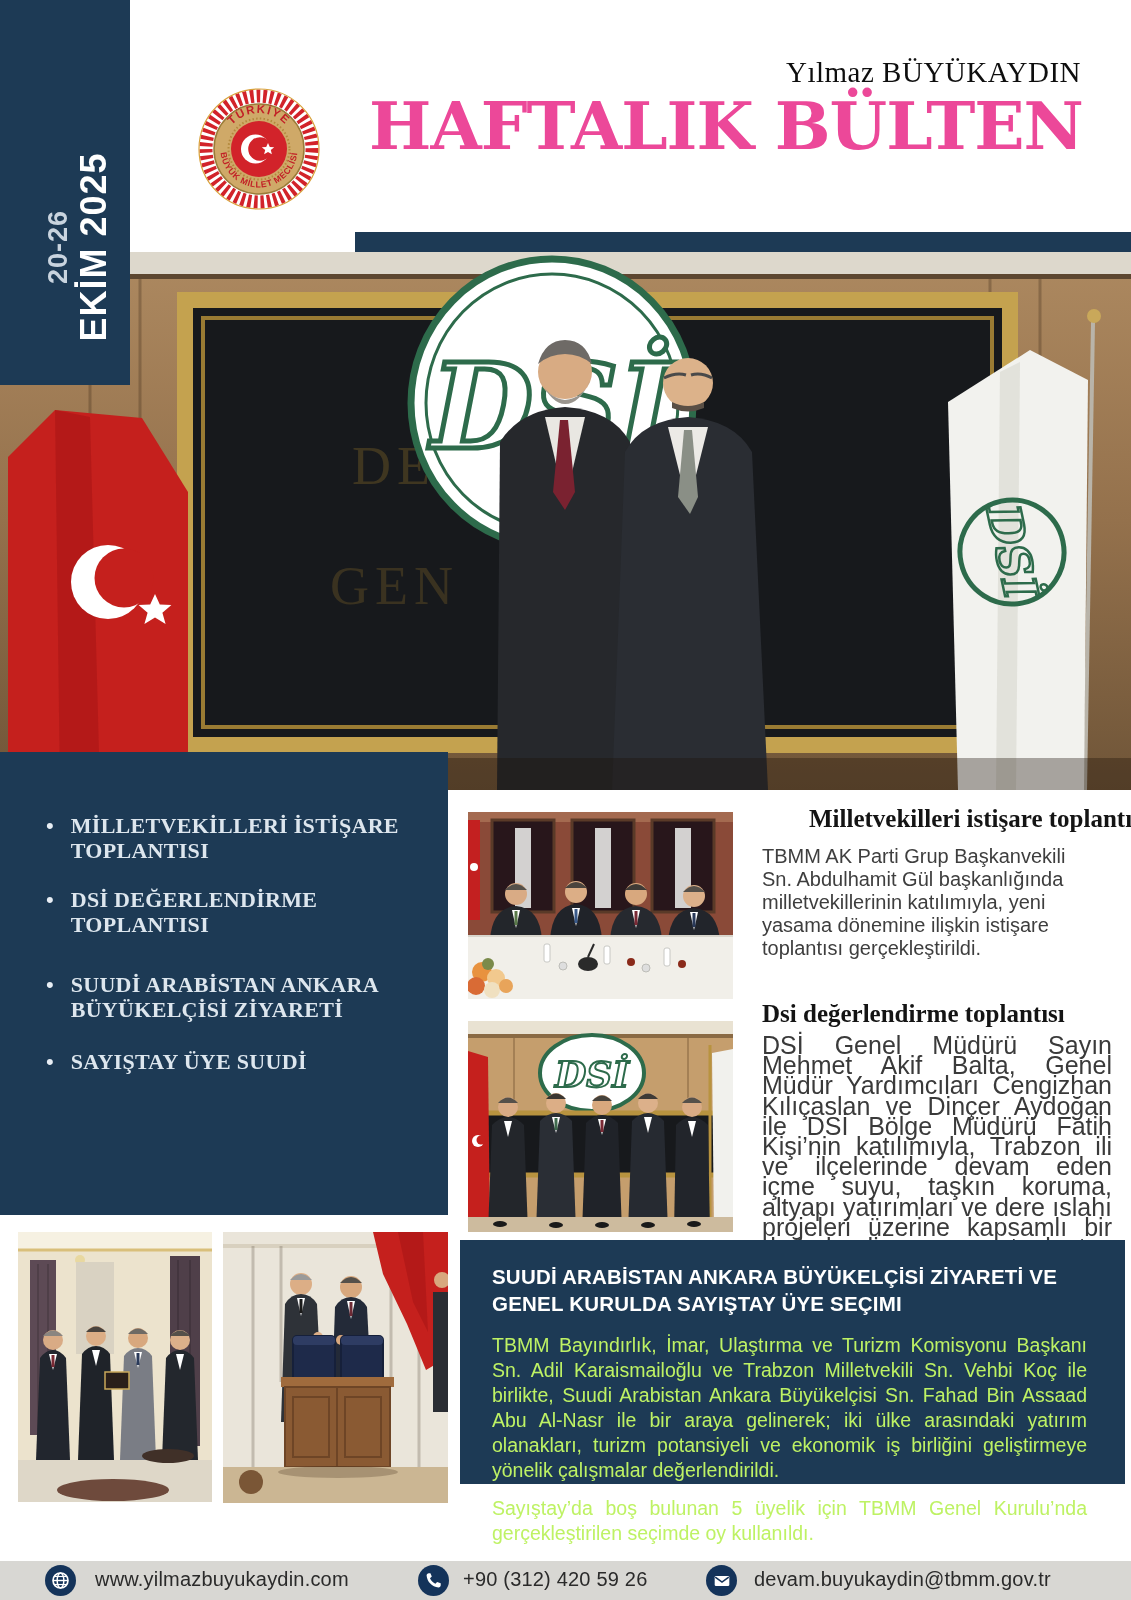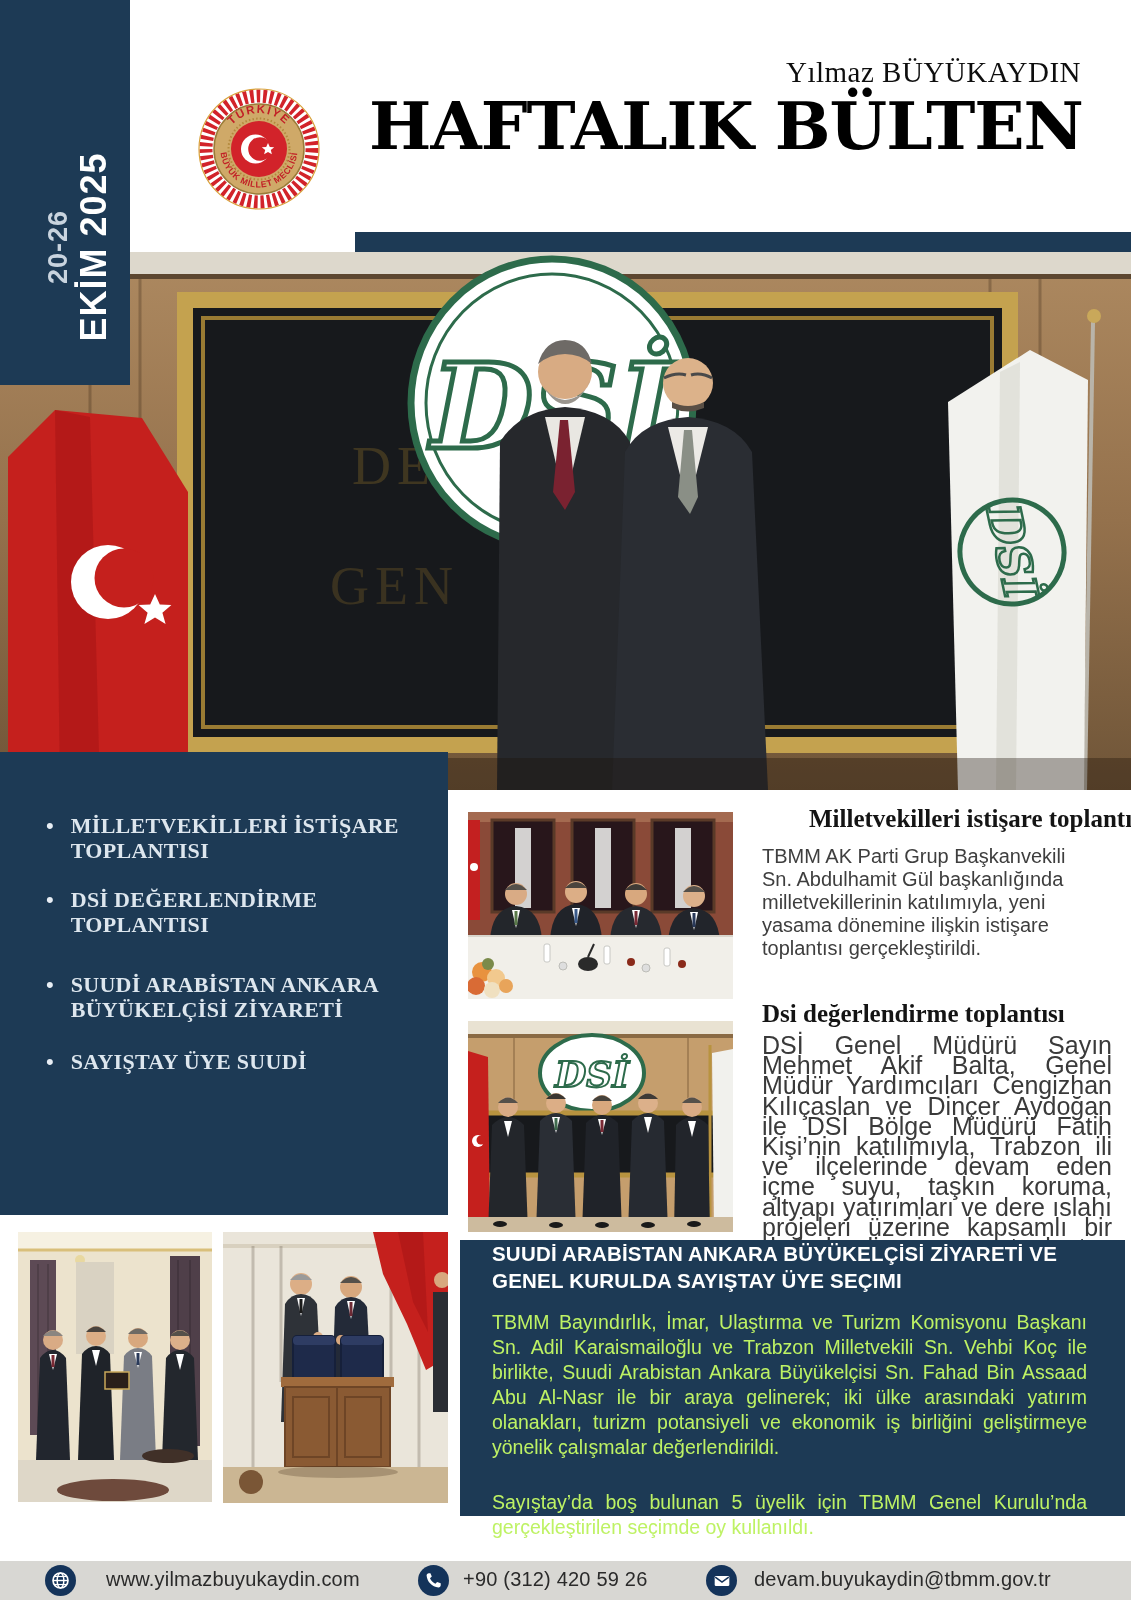--- a/index.html
+++ b/index.html
@@ -5,21 +5,21 @@
   html,body{margin:0;padding:0;background:#ffffff;}
   .page{position:relative;width:1131px;height:1600px;background:#ffffff;overflow:hidden;
         font-family:"Liberation Sans","DejaVu Sans",sans-serif;}
   .abs{position:absolute;}
 
   
   .author{top:56px;right:50px;font-family:"Liberation Serif","DejaVu Serif",serif;
           font-size:29px;color:#0e0e0e;letter-spacing:.5px;}
   .title{top:92px;left:356px;width:740px;text-align:center;
          font-family:"DejaVu Serif","Liberation Serif",serif;font-weight:700;
-         font-size:66px;line-height:1.05;color:#000000;letter-spacing:-1px;}
+         font-size:66px;line-height:1.05;color:#ec4899;letter-spacing:-1px;}
   .topband{top:232px;left:355px;width:776px;height:20px;background:var(--navy);}
 
   
   .sidebar{top:0;left:0;width:130px;height:385px;background:var(--navy);z-index:6;}
   .vtext{position:absolute;white-space:nowrap;transform:translate(-50%,-50%) rotate(-90deg);}
   .v-range{left:58px;top:247px;font-size:27px;font-weight:600;color:#c9d4df;letter-spacing:1px;}
   .v-month{left:94px;top:247px;font-size:36px;font-weight:800;color:#ffffff;letter-spacing:1px;}
 
   
   .agenda{top:752px;left:0;width:448px;height:463px;background:var(--navy);z-index:6;
@@ -36,27 +36,27 @@
   
   .h-serif{font-family:"Liberation Serif","DejaVu Serif",serif;font-weight:700;
            color:#141414;font-size:25px;line-height:1.05;}
   .head1{top:806px;left:762px;width:360px;margin-left:47px;}
   .head2{top:1001px;left:762px;width:380px;}
   .body1{top:845px;left:762px;width:332px;font-size:20px;line-height:23px;color:#3e3e3e;}
   .body2{top:1035px;left:762px;width:350px;font-size:25px;line-height:20.2px;
          color:#3a3a3a;text-align:justify;}
 
   
-  .feature{top:1240px;left:460px;width:665px;height:276px;background:var(--navy);
-           box-sizing:border-box;padding:0 38px 0 32px;}
+  .feature{top:1240px;left:460px;width:665px;height:244px;background:var(--navy);
+           box-sizing:border-box;padding:23px 38px 0 32px;}
   .feature .fh{font-weight:700;font-size:20.5px;line-height:27px;color:#ffffff;
                letter-spacing:.2px;max-width:588px;}
   .feature .fp{margin-top:16px;font-size:19.5px;line-height:25px;color:#bef264;
                text-align:justify;max-width:600px;}
-  .feature .fp2{margin-top:30px;}
+  .feature .fp2{margin-top:13px;}
 
   
   .photo{display:block;}
   .ph-a{top:812px;left:468px;}
   .ph-b{top:1021px;left:468px;}
   .ph-c{top:1232px;left:18px;}
   .ph-d{top:1232px;left:223px;}
   .ph-main{top:252px;left:0;}
 
   
@@ -412,21 +412,21 @@
   <div class="abs footer">
     <span class="f-ic" style="left:45px">
       <svg width="19" height="19" viewBox="0 0 16 16">
         <circle cx="8" cy="8" r="6.3" fill="none" stroke="#ffffff" stroke-width="1.4"></circle>
         <ellipse cx="8" cy="8" rx="2.8" ry="6.3" fill="none" stroke="#ffffff" stroke-width="1.2"></ellipse>
         <line x1="1.7" y1="8" x2="14.3" y2="8" stroke="#ffffff" stroke-width="1.2"></line>
         <line x1="2.6" y1="4.6" x2="13.4" y2="4.6" stroke="#ffffff" stroke-width="1"></line>
         <line x1="2.6" y1="11.4" x2="13.4" y2="11.4" stroke="#ffffff" stroke-width="1"></line>
       </svg>
     </span>
-    <span class="f-tx" style="left:106px">www.yilmazbuyukaydin.com</span>
+    <span class="f-tx" style="left:95px">www.yilmazbuyukaydin.com</span>
 
     <span class="f-ic" style="left:418px">
       <svg width="17" height="17" viewBox="0 0 16 16">
         <path d="M3.6 1.2 C2.4 1.2 1.4 2.2 1.5 3.4 c.5 6 5.1 10.6 11.1 11.1 1.2.1 2.2-.9 2.2-2.1 v-1.8 l-3.4-1.3 -1.6 1.7 c-2.2-1-4.1-2.9-5.1-5.1 l1.7-1.6 L5.1 1.2 Z" fill="#ffffff"></path>
       </svg>
     </span>
     <span class="f-tx" style="left:463px">+90 (312) 420 59 26</span>
 
     <span class="f-ic" style="left:706px">
       <svg width="18" height="18" viewBox="0 0 16 16">

